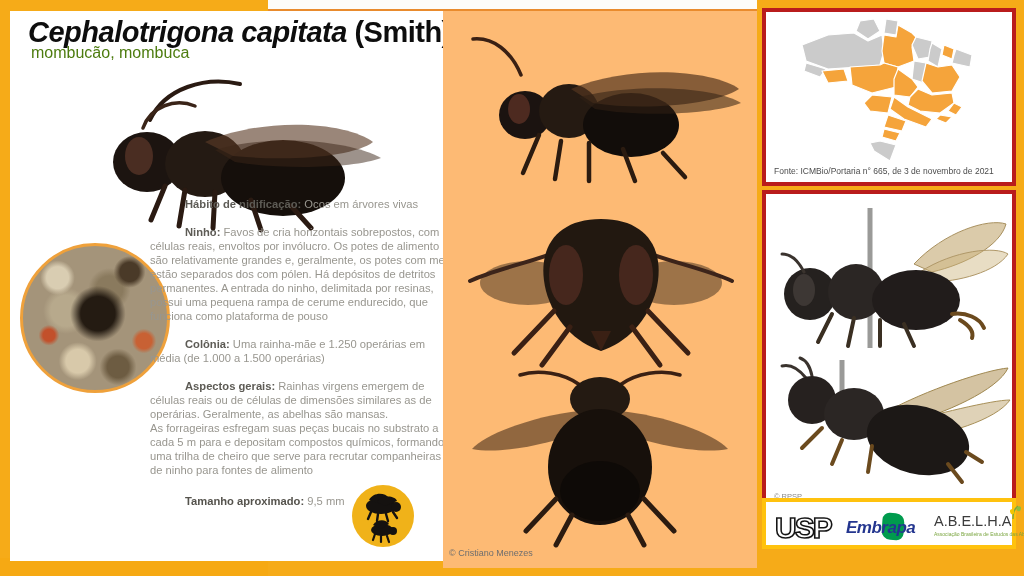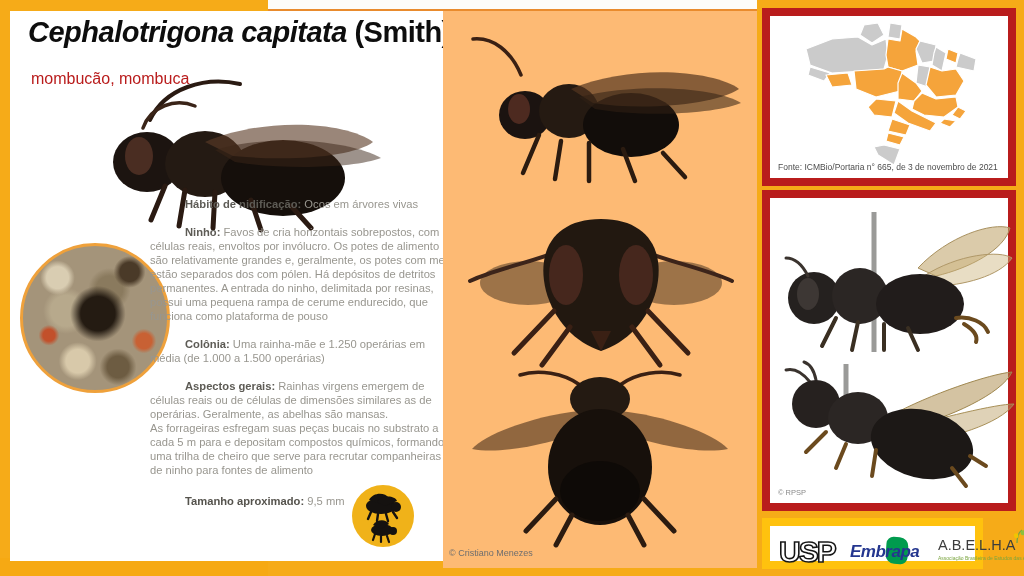--- a/index.html
+++ b/index.html
@@ -10,21 +10,21 @@
   
   .panel-left  { position:absolute; left:10px; top:11px; width:433px; height:550px; background:#FFFFFF; }
   .panel-mid   { position:absolute; left:443px; top:11px; width:314px; height:557px; background:#fdba74; }
   .top-strip   { position:absolute; left:268px; top:0; width:489px; height:9px; background:#FDFCF9; }
   .top-hairline{ position:absolute; left:268px; top:9px; width:489px; height:2px; background:#E98B2D; }
   .corner-bl   { position:absolute; left:0; top:558px; width:268px; height:18px; background:#F6A913; }
 
   
   .title { position:absolute; left:18px; top:5px; font-size:29px; font-weight:bold; color:#0d0d0d; letter-spacing:-0.5px; white-space:nowrap; }
   .title .sp { font-style:italic; }
-  .subtitle { position:absolute; left:21px; top:59px; font-size:16px; color:#b91c1c; }
+  .subtitle { position:absolute; left:21px; top:33px; font-size:16px; color:#4d7c0f; }
 
   
   .textcol { position:absolute; left:140px; top:186px; width:300px; font-size:11.2px; line-height:14px; color:#98968f; }
   .textcol p { margin:0 0 14px 0; }
   .textcol b { color:#5d5b55; font-weight:bold;padding-left:35px; }
   .textcol .txt { white-space:pre-line; }
   .metrics b { color:#55534d; }
   .textcol p.pre-metric { margin-bottom:17px; }
 
   
@@ -42,24 +42,24 @@
             radial-gradient(circle at 30% 45%, #b7a98c 0 12%, transparent 18%),
             #a4947a; }
 
   .bee-photo { position:absolute; }
   .blurry { filter: blur(0.7px); }
 
   .credit { position:absolute; color:#6e6e6e; }
   .credit-mid { left:6px; bottom:10px; font-size:9px; }
 
   
-  .box { position:absolute; background:#fff; border:8px solid #b91c1c; }
+  .box { position:absolute; background:#fff; border:4px solid #b91c1c; }
   .box-map  { left:762px; top:8px;   width:254px; height:178px; }
   .box-spec { left:762px; top:190px; width:254px; height:321px; }
-  .box-logo { left:762px; top:518px; width:221px; height:51px; border-color:#FFC20E; }
+  .box-logo { left:762px; top:498px; width:254px; height:51px; border-color:#FFC20E; }
   .fonte { position:absolute; left:8px; bottom:6px; font-size:8.5px; color:#4c4c4c; }
   .rpsp  { left:8px; bottom:6px; font-size:7.5px; color:#8a8a8a; }
 
   .map-svg { position:absolute; left:28px; top:5px; }
   .st-o { fill:#F5A43B; stroke:#ffffff; stroke-width:1.2; stroke-linejoin:round; }
   .st-g { fill:#CBCBCB; stroke:#ffffff; stroke-width:1.2; stroke-linejoin:round; }
 
   
   .logo-usp { position:absolute; left:8px; top:7px; }
   .logo-embrapa { position:absolute; left:80px; top:14px; width:86px; height:26px; }

